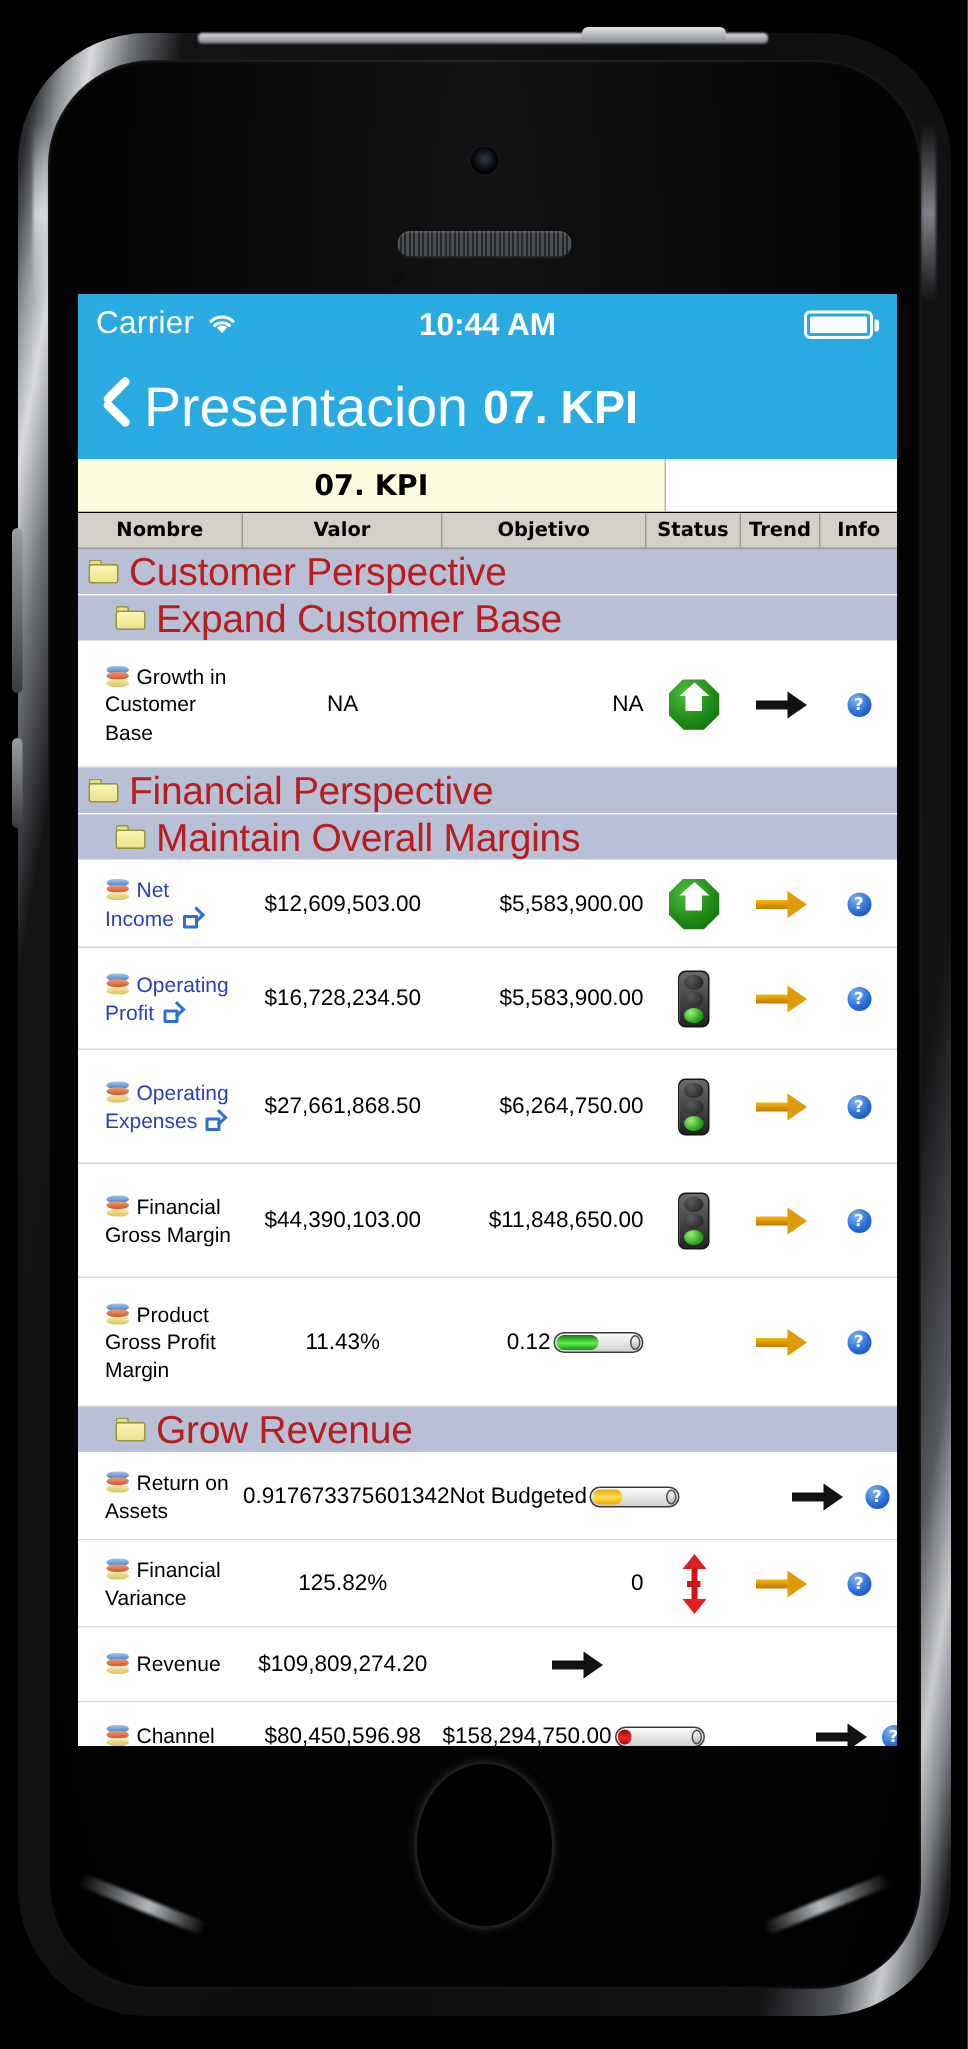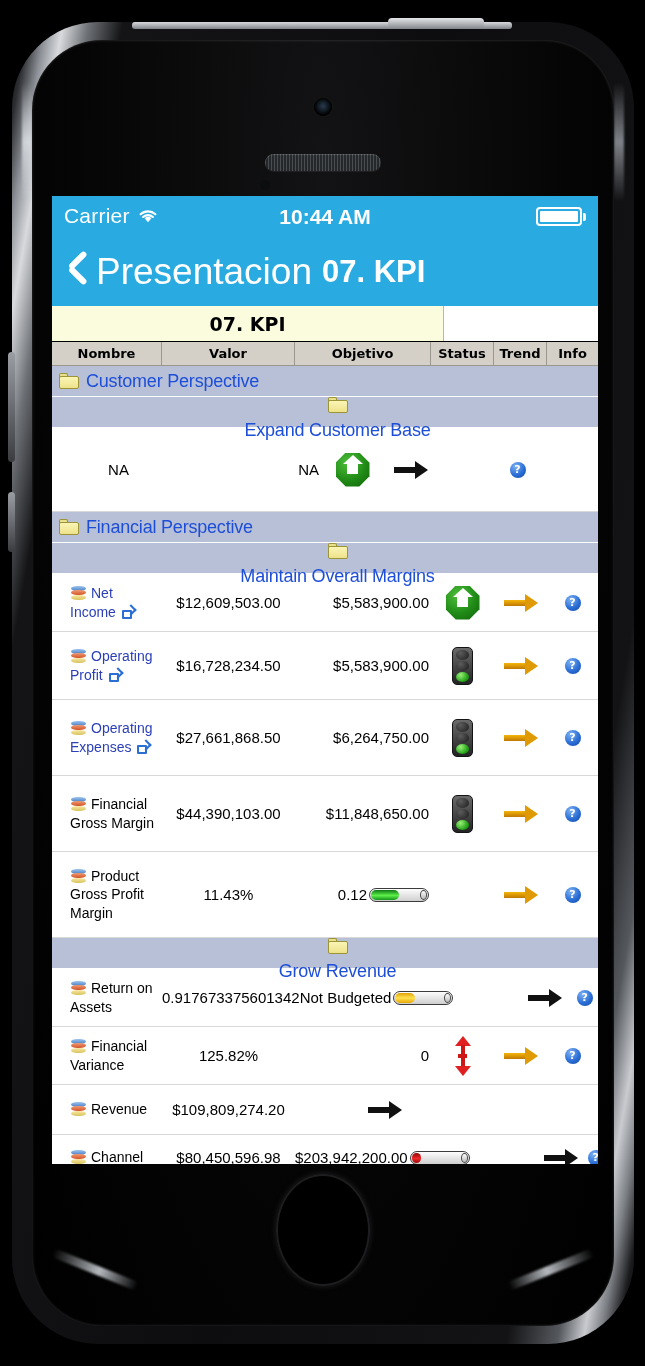--- a/index.html
+++ b/index.html
@@ -93,22 +93,22 @@
   #col-header{display:flex;height:24px;background:#D4D0C8;border-bottom:1px solid #9a978f;
     font-family:"DejaVu Sans", sans-serif;font-weight:bold;font-size:13px;color:#000000;}
   #col-header .ch{display:flex;align-items:center;justify-content:center;border-right:1px solid #9a978f;height:100%;}
   #col-header .ch:last-child{border-right:none;}
   .c-nombre{flex:0 0 110px;} .c-valor{flex:0 0 133px;} .c-objetivo{flex:0 0 136px;}
   .c-status{flex:0 0 63px;} .c-trend{flex:0 0 53px;} .c-info{flex:1;}
 
   
   .group-row{background:#B8C0D8;display:flex;align-items:center;gap:7px;border-bottom:1px solid #fff;}
   .group-l1{height:31px;padding-left:7px;}
-  .group-l2{height:31px;padding-left:25px;flex-direction:column;}
-  .group-label{font-size:18px;color:#1d4ed8;font-weight:400;letter-spacing:-.2px;}
+  .group-l2{height:31px;padding-left:25px;}
+  .group-label{font-size:26px;color:#b91c1c;font-weight:400;letter-spacing:-.2px;}
 
   
   .folder-icon{width:20px;height:16px;position:relative;flex:none;}
   .folder-icon .tab{position:absolute;left:0;top:0;width:9px;height:4px;background:#E8E08A;border:1px solid #9c9538;border-bottom:none;border-radius:2px 2px 0 0;}
   .folder-icon .body{position:absolute;left:0;top:3px;width:20px;height:13px;background:linear-gradient(180deg,#FBF5B5,#EDE28B);border:1px solid #9c9538;border-radius:2px;}
 
   
   .data-row{display:flex;border-bottom:1px solid #d8d8d8;background:#fff;align-items:center;}
   .cell{display:flex;align-items:center;height:100%;}
   .cell-name{flex:0 0 110px;padding-left:18px;padding-right:4px;position:relative;}
@@ -249,20 +249,23 @@
         <span class="group-label">Customer Perspective</span>
       </div>
       <div class="group-row group-l2">
         <span class="folder-icon">
           <span class="tab"></span>
           <span class="body"></span>
         </span>
         <span class="group-label">Expand Customer Base</span>
       </div>
       <div class="data-row" style="height: 84px;">
+        <div class="cell cell-name">
+          <span class="kpi-name"><span class="kpi-icon"><i class="d1"></i><i class="d2"></i><i class="d3"></i></span>Growth in Customer Base</span>
+        </div>
         <div class="cell cell-valor">
           <span class="num">NA</span>
         </div>
         <div class="cell cell-objetivo">
           <span class="num-objetivo">NA</span>
         </div>
         <div class="cell cell-status">
           <span class="octagon-up">
             <span class="oct"></span>
             <span class="arrowhead"></span>
@@ -502,21 +505,21 @@
         </div>
       </div>
       <div class="data-row" style="height: 46px;">
         <div class="cell cell-name">
           <span class="kpi-name"><span class="kpi-icon"><i class="d1"></i><i class="d2"></i><i class="d3"></i></span>Channel</span>
         </div>
         <div class="cell cell-valor">
           <span class="num">$80,450,596.98</span>
         </div>
         <div class="cell cell-objetivo">
-          <span class="num-objetivo">$203,942,200.00</span>
+          <span class="num-objetivo">$158,294,750.00</span>
           <span class="pbar">
             <span class="fill fill-red" style="width:16.5%"></span>
             <span class="cap"></span>
           </span>
         </div>
         <div class="cell cell-status"></div>
         <div class="cell cell-trend">
           <span class="tarrow black">
             <span class="bar"></span>
             <span class="head"></span>

